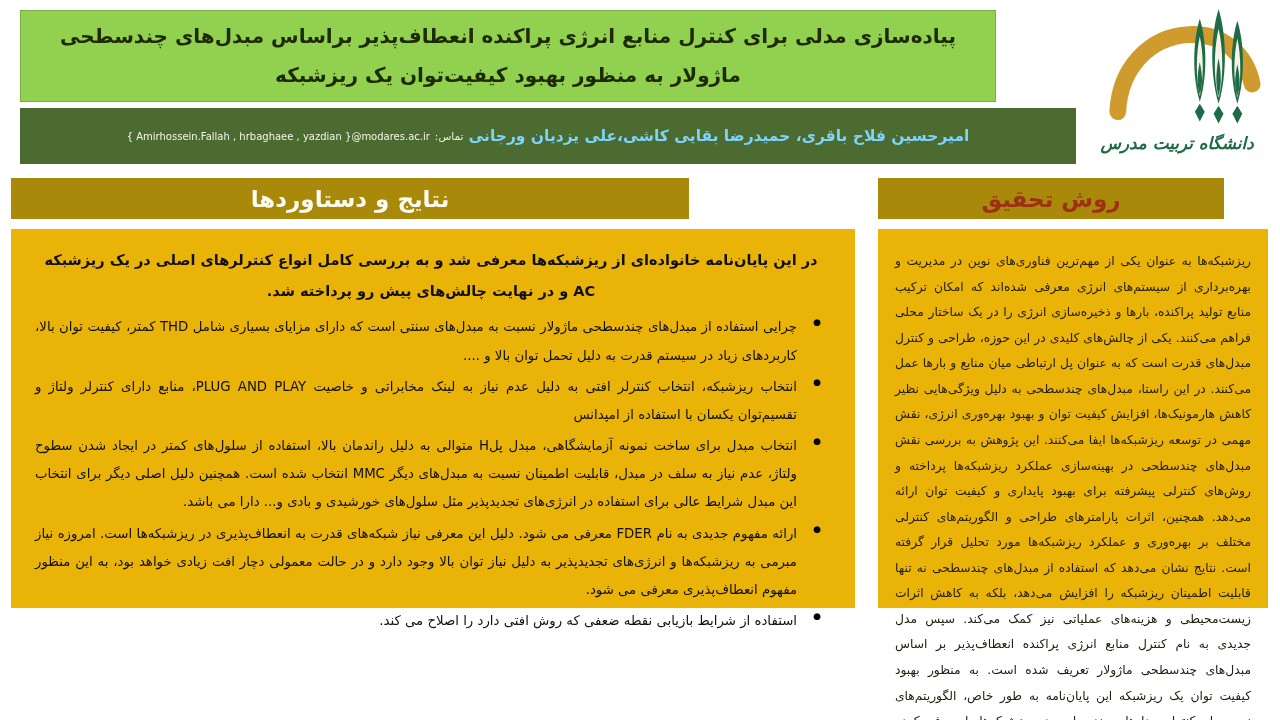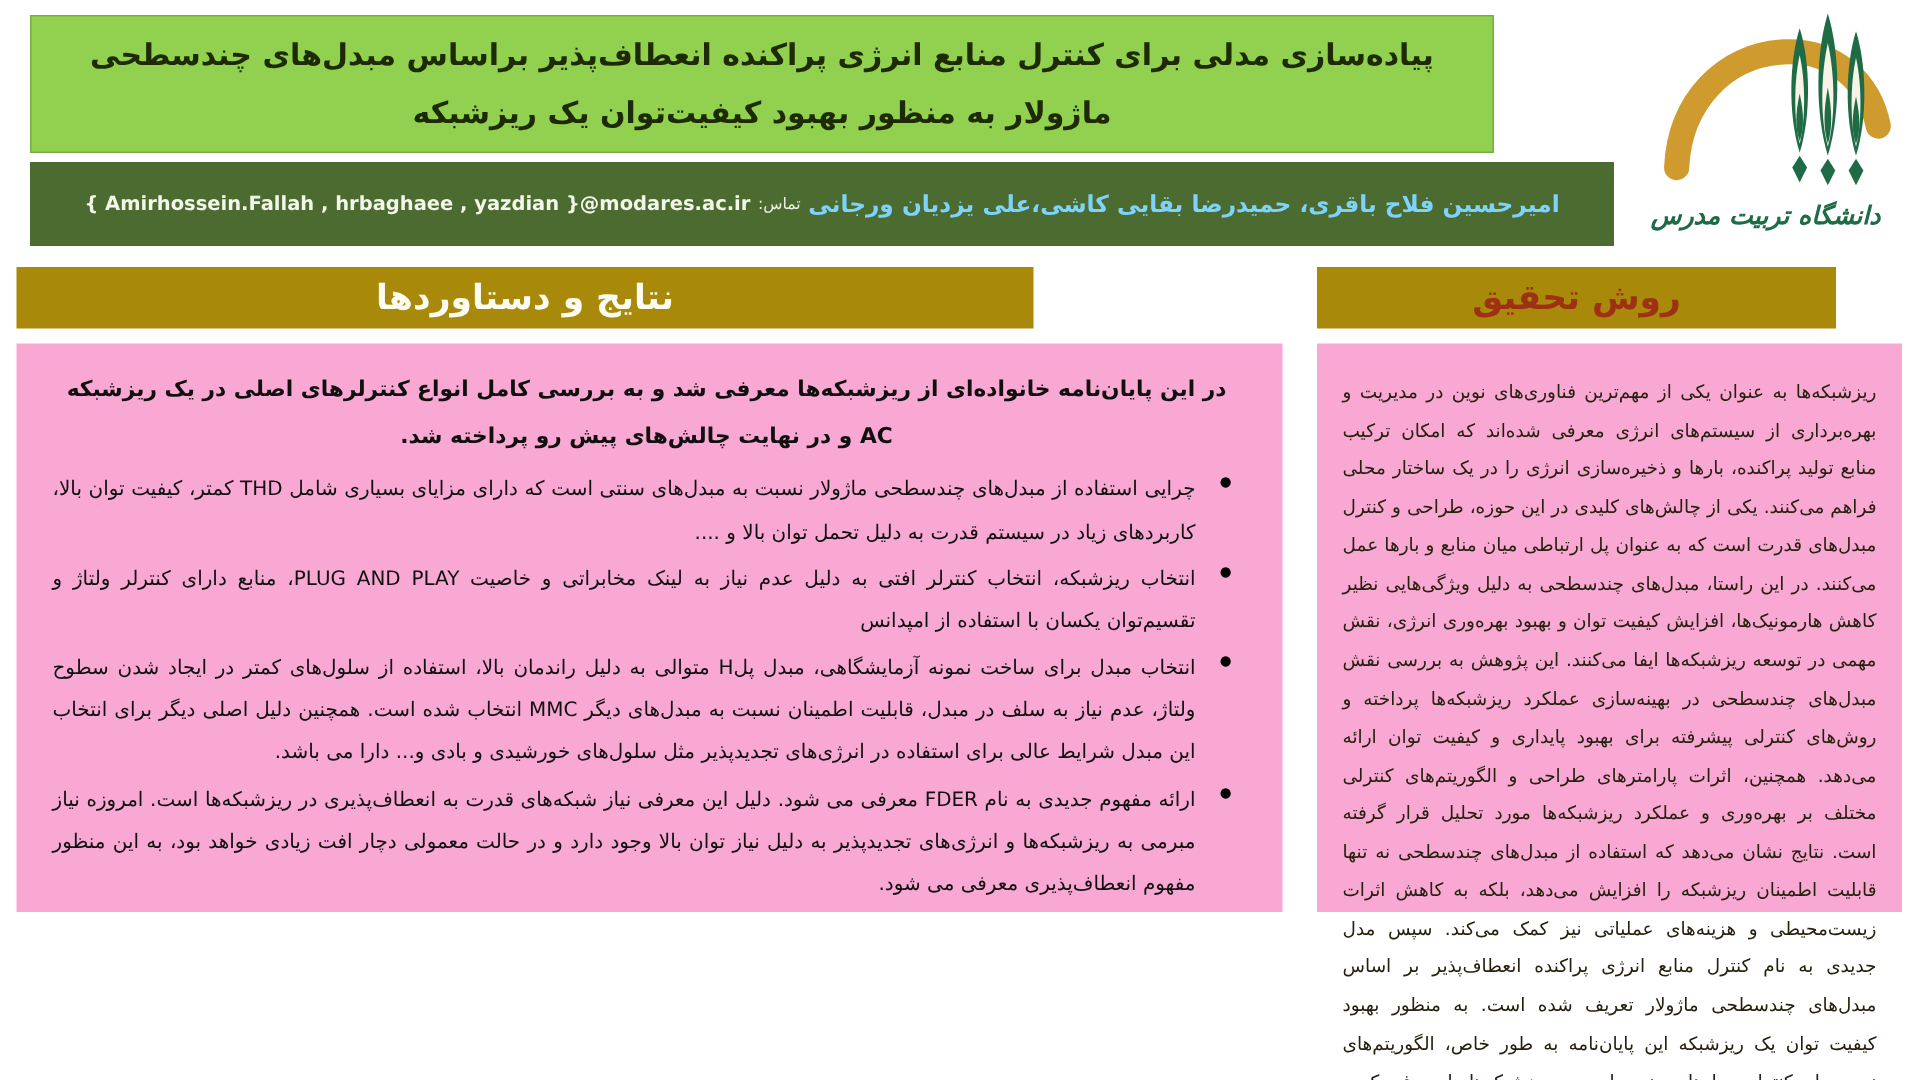--- a/index.html
+++ b/index.html
@@ -21,34 +21,34 @@
   }
   
   .author-band{
     position:absolute;left:20px;top:108px;width:1056px;height:56px;
     background:#4c6b30;
     display:flex;align-items:center;justify-content:center;
     direction:rtl;white-space:nowrap;
   }
   .author-names{color:#7dd3fc;font-weight:bold;font-size:15.5px;}
   .contact-label{color:#eef2e2;font-size:10.5px;margin:0 5px;}
-  .contact-email{color:#f2f7ea;font-weight:bold;font-size:13px;direction:ltr;unicode-bidi:isolate;}
+  .contact-email{color:#f2f7ea;font-weight:normal;font-size:10px;direction:ltr;unicode-bidi:isolate;}
   
   .logo{position:absolute;left:1098px;top:2px;width:168px;height:170px;}
   
   .col-header{
     position:absolute;height:41px;background:#a98909;
     display:flex;align-items:center;justify-content:center;
     font-weight:bold;font-size:23px;direction:rtl;
   }
   .left-header{left:11px;top:178px;width:678px;color:#fdfcf2;}
   .right-header{left:878px;top:178px;width:346px;color:#9e3014;}
   
   .panel{
-    position:absolute;top:229px;height:379px;background:#f9a8d4;
+    position:absolute;top:229px;height:379px;background:#eab308;
     direction:rtl;box-sizing:border-box;color:#141414;
   }
   .left-panel{left:11px;width:844px;padding:16px 28px 16px 24px;}
   .right-panel{left:878px;width:390px;padding:20px 17px;}
   .results-intro{
     margin:0 0 4px 0;text-align:center;
     font-weight:bold;font-size:14.5px;line-height:2.15;color:#101010;
   }
   ul.bullets{list-style:none;margin:6px 0 0 0;padding:0 16px 0 0;}
   ul.bullets li{
@@ -106,20 +106,21 @@
 <div class="col-header left-header">
   <span>نتایج و دستاوردها</span>
 </div>
 <div class="panel left-panel">
   <p class="results-intro">در این پایان‌نامه خانواده‌ای از ریزشبکه‌ها معرفی شد و به بررسی کامل انواع کنترلرهای اصلی در یک ریزشبکه AC و در نهایت چالش‌های پیش رو پرداخته شد.</p>
   <ul class="bullets">
     <li><span>چرایی استفاده از مبدل‌های چندسطحی ماژولار نسبت به مبدل‌های سنتی است که دارای مزایای بسیاری شامل THD کمتر، کیفیت توان بالا، کاربردهای زیاد در سیستم قدرت به دلیل تحمل توان بالا و ....</span></li>
     <li><span>انتخاب ریزشبکه، انتخاب کنترلر افتی به دلیل عدم نیاز به لینک مخابراتی و خاصیت PLUG AND PLAY، منابع دارای کنترلر ولتاژ و تقسیم‌توان یکسان با استفاده از امپدانس</span></li>
     <li><span>انتخاب مبدل برای ساخت نمونه آزمایشگاهی، مبدل پلH متوالی به دلیل راندمان بالا، استفاده از سلول‌های کمتر در ایجاد شدن سطوح ولتاژ، عدم نیاز به سلف در مبدل، قابلیت اطمینان نسبت به مبدل‌های دیگر MMC انتخاب شده است. همچنین دلیل اصلی دیگر برای انتخاب این مبدل شرایط عالی برای استفاده در انرژی‌های تجدیدپذیر مثل سلول‌های خورشیدی و بادی و... دارا می باشد.</span></li>
     <li><span>ارائه مفهوم جدیدی به نام FDER معرفی می شود. دلیل این معرفی نیاز شبکه‌های قدرت به انعطاف‌پذیری در ریزشبکه‌ها است. امروزه نیاز مبرمی به ریزشبکه‌ها و انرژی‌های تجدیدپذیر به دلیل نیاز توان بالا وجود دارد و در حالت معمولی دچار افت زیادی خواهد بود، به این منظور مفهوم انعطاف‌پذیری معرفی می شود.</span></li>
+    <li><span>استفاده از شرایط بازیابی نقطه ضعفی که روش افتی دارد را اصلاح می کند.</span></li>
   </ul>
 </div>
 
 <div class="col-header right-header">
   <span>روش تحقیق</span>
 </div>
 <div class="panel right-panel">
   <p class="method-text">ریزشبکه‌ها به عنوان یکی از مهم‌ترین فناوری‌های نوین در مدیریت و بهره‌برداری از سیستم‌های انرژی معرفی شده‌اند که امکان ترکیب منابع تولید پراکنده، بارها و ذخیره‌سازی انرژی را در یک ساختار محلی فراهم می‌کنند. یکی از چالش‌های کلیدی در این حوزه، طراحی و کنترل مبدل‌های قدرت است که به عنوان پل ارتباطی میان منابع و بارها عمل می‌کنند. در این راستا، مبدل‌های چندسطحی به دلیل ویژگی‌هایی نظیر کاهش هارمونیک‌ها، افزایش کیفیت توان و بهبود بهره‌وری انرژی، نقش مهمی در توسعه ریزشبکه‌ها ایفا می‌کنند. این پژوهش به بررسی نقش مبدل‌های چندسطحی در بهینه‌سازی عملکرد ریزشبکه‌ها پرداخته و روش‌های کنترلی پیشرفته برای بهبود پایداری و کیفیت توان ارائه می‌دهد. همچنین، اثرات پارامترهای طراحی و الگوریتم‌های کنترلی مختلف بر بهره‌وری و عملکرد ریزشبکه‌ها مورد تحلیل قرار گرفته است. نتایج نشان می‌دهد که استفاده از مبدل‌های چندسطحی نه تنها قابلیت اطمینان ریزشبکه را افزایش می‌دهد، بلکه به کاهش اثرات زیست‌محیطی و هزینه‌های عملیاتی نیز کمک می‌کند. سپس مدل جدیدی به نام کنترل منابع انرژی پراکنده انعطاف‌پذیر بر اساس مبدل‌های چندسطحی ماژولار تعریف شده است. به منظور بهبود کیفیت توان یک ریزشبکه این پایان‌نامه به طور خاص، الگوریتم‌های نوین برای کنترل مبدل‌های چندسطحی در ریزشبکه‌ها را معرفی کرده و کارایی آن‌ها را به‌منظور بررسی صحت عملکرد مبدل مذکور، پس از شبیه‌سازی، نمونهٔ آزمایشگاهی مبدل نیز طراحی و ساخته شده است. مبدل می تواند در بازه‌های مختلف در توان تست شود.</p>
 </div>
 

